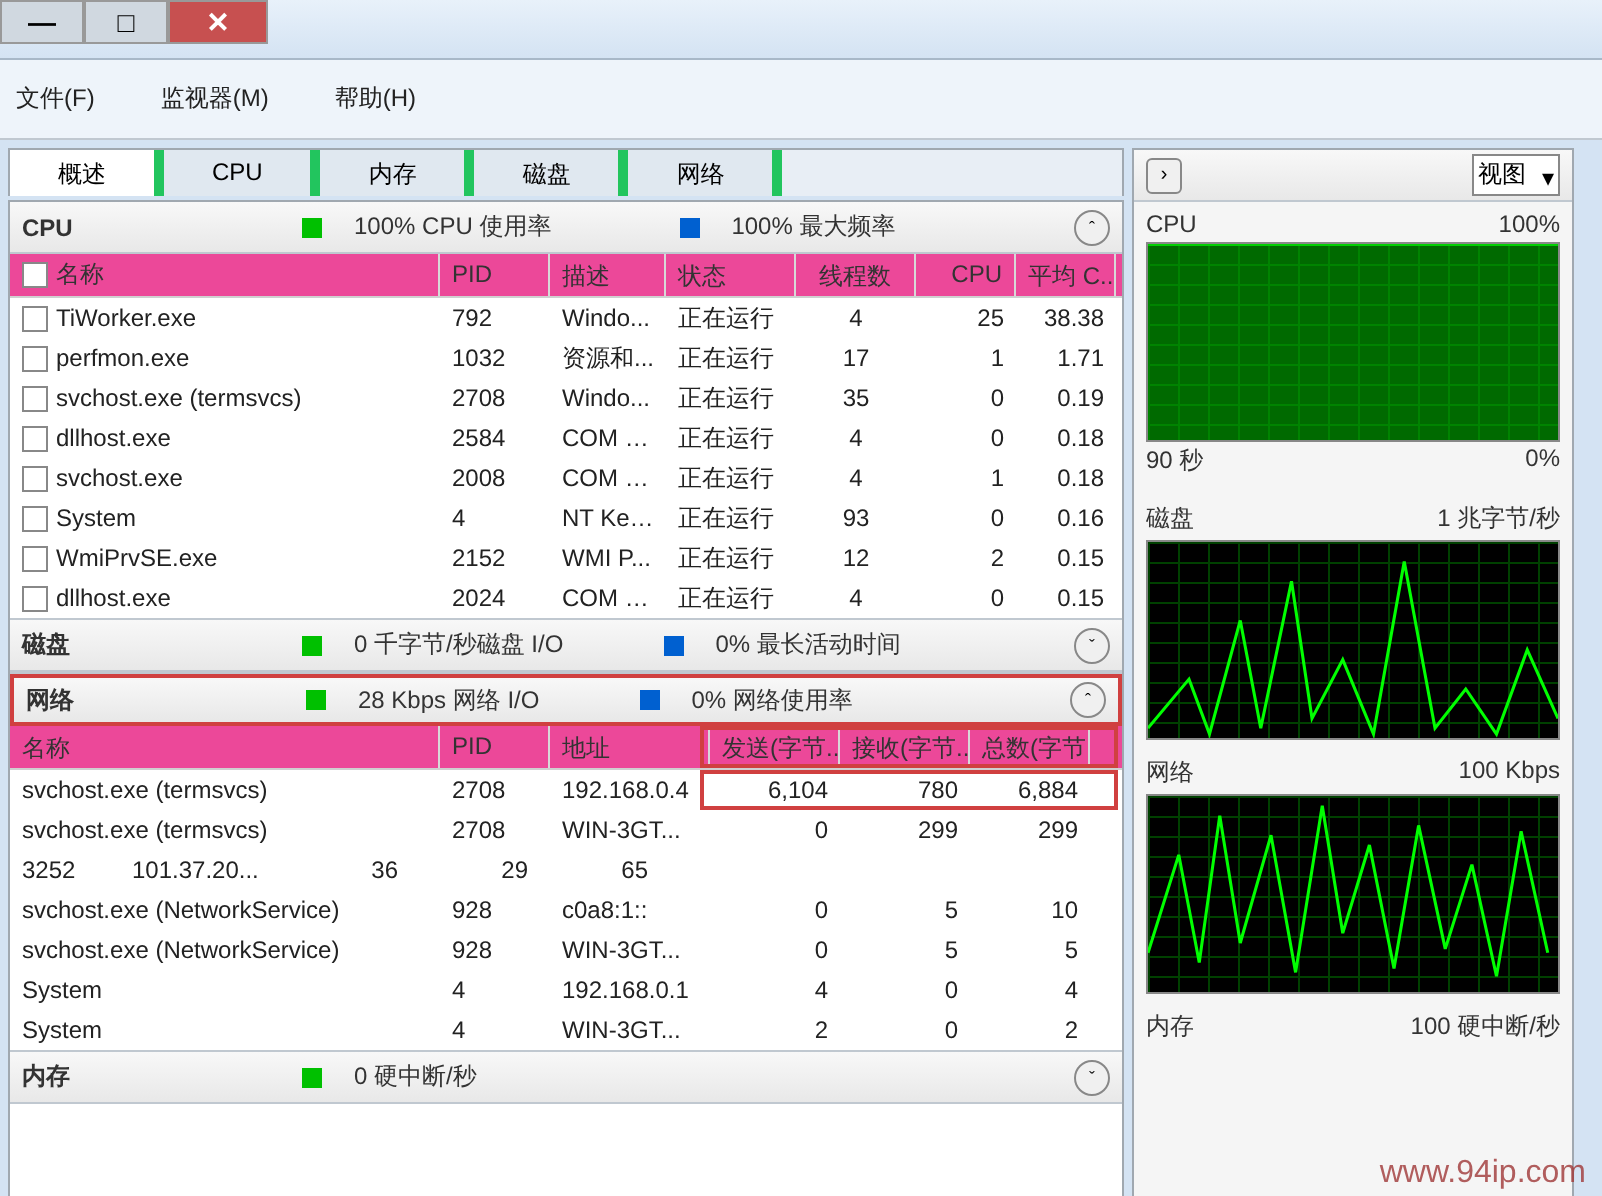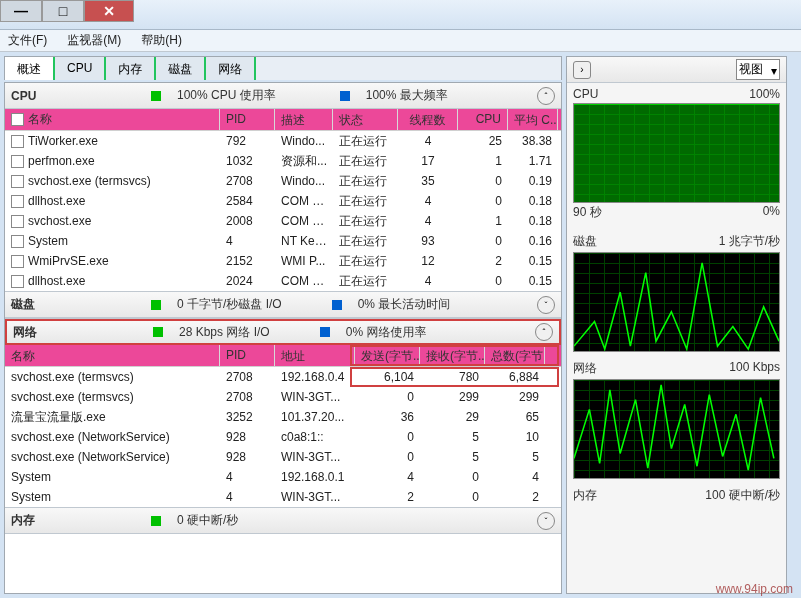--- a/index.html
+++ b/index.html
@@ -4,27 +4,27 @@
 <style>
 *{box-sizing:border-box;margin:0;padding:0;font-family:"Microsoft YaHei","Segoe UI",sans-serif;font-size:12px}
 body{background:#d4e3f3;width:801px;height:598px;overflow:hidden;position:relative}
 .titlebar{height:30px;background:linear-gradient(#e8f1fa,#d4e3f3);display:flex;align-items:center;position:relative;border-bottom:1px solid #a8b8c8}
 .title{flex:1;text-align:center;font-size:13px;color:#333}
 .winbtns{display:flex;height:100%}
 .winbtn{width:42px;height:22px;display:flex;align-items:center;justify-content:center;border:1px solid #999;margin-top:0;font-size:14px;font-weight:bold;cursor:pointer}
 .winbtn.min{background:#d0d8e0}
 .winbtn.max{background:#d0d8e0}
 .winbtn.close{background:#c75050;color:#fff;width:50px}
-.menubar{height:22px;background:#eef4fa;display:flex;align-items:flex-start;padding:0 4px;gap:12px;border-bottom:1px solid #c0c8d0}
+.menubar{height:40px;background:#eef4fa;display:flex;align-items:center;padding:0 4px;gap:25px;border-bottom:1px solid #c0c8d0}
 .menuitem{color:#222;cursor:pointer;padding:2px 4px}
 .content{display:flex;height:546px;padding:4px;gap:4px}
 .leftpanel{width:558px;display:flex;flex-direction:column;gap:2px}
 .rightpanel{width:221px;border:1px solid #a0a8b0;background:#f5f5f5;display:flex;flex-direction:column}
 .tabs{height:24px;display:flex;background:#e8eef5;border:1px solid #a0a8b0;border-bottom:none}
-.tab{padding:4px 12px;border-right:2px solid #22c55e;cursor:pointer;background:#e0e8f0}
+.tab{padding:4px 24px;border-right:5px solid #22c55e;cursor:pointer;background:#e0e8f0}
 .tab.active{background:#fff}
 .mainpane{flex:1;border:1px solid #a0a8b0;background:#fff;overflow:hidden;display:flex;flex-direction:column}
 .section{border-bottom:1px solid #c0c8d0}
 .sechdr{height:26px;background:linear-gradient(#f8f8f8,#e8e8e8);display:flex;align-items:center;padding:0 6px;border-bottom:1px solid #c0c8d0;position:relative}
 .sechdr.highlight{border:2px solid #d04040}
 .secname{font-weight:bold;color:#333;width:140px}
 .seclegend{display:flex;align-items:center;gap:16px;font-size:11px;color:#333}
 .legbox{width:10px;height:10px;display:inline-block}
 .green{background:#00c000}
 .blue{background:#0060d0}
@@ -52,21 +52,21 @@
 .n-recv{width:65px;text-align:right}
 .n-tot{width:60px;text-align:right}
 .righthd{height:26px;background:linear-gradient(#f8f8f8,#e8e8e8);display:flex;align-items:center;padding:0 6px;border-bottom:1px solid #c0c8d0}
 .rhexp{width:18px;height:18px;border:1px solid #888;border-radius:3px;background:#f0f0f0;cursor:pointer;display:flex;align-items:center;justify-content:center;font-size:10px}
 .viewsel{margin-left:auto;display:flex;align-items:flex-end;border:1px solid #888;background:#fff;padding:1px 2px;cursor:pointer}
 .chartbox{padding:4px 6px}
 .chartlbl{display:flex;justify-content:space-between;font-size:11px;color:#333;margin-bottom:2px}
 .chart{width:100%;height:100px;background:#000;border:1px solid #888;position:relative;overflow:hidden}
 .grid{position:absolute;inset:0;background-image:linear-gradient(#004000 1px,transparent 1px),linear-gradient(90deg,#004000 1px,transparent 1px);background-size:15px 10px}
 .chartlbl2{display:flex;justify-content:space-between;font-size:11px;color:#333;margin-top:1px;margin-bottom:4px}
-.watermark{position:absolute;bottom:2px;right:8px;color:#a03838;font-size:12px;opacity:.8}
+.watermark{position:absolute;bottom:2px;right:8px;color:#a03838;font-size:16px;opacity:.8}
 svg.spark{position:absolute;inset:0;width:100%;height:100%}
 </style>
 </head>
 <body>
 
 <div class="titlebar">
   <div class="winbtns">
     <div class="winbtn min">—</div>
     <div class="winbtn max">□</div>
     <div class="winbtn close">✕</div>
@@ -238,21 +238,20 @@
             </div>
             <div class="row">
               <div class="n-name">svchost.exe (termsvcs)</div>
               <div class="n-pid">2708</div>
               <div class="n-addr">WIN-3GT...</div>
               <div class="n-send">0</div>
               <div class="n-recv">299</div>
               <div class="n-tot">299</div>
             </div>
             <div class="row">
-              <div class="n-name">流量宝流量版.exe</div>
               <div class="n-pid">3252</div>
               <div class="n-addr">101.37.20...</div>
               <div class="n-send">36</div>
               <div class="n-recv">29</div>
               <div class="n-tot">65</div>
             </div>
             <div class="row">
               <div class="n-name">svchost.exe (NetworkService)</div>
               <div class="n-pid">928</div>
               <div class="n-addr">c0a8:1::</div>

